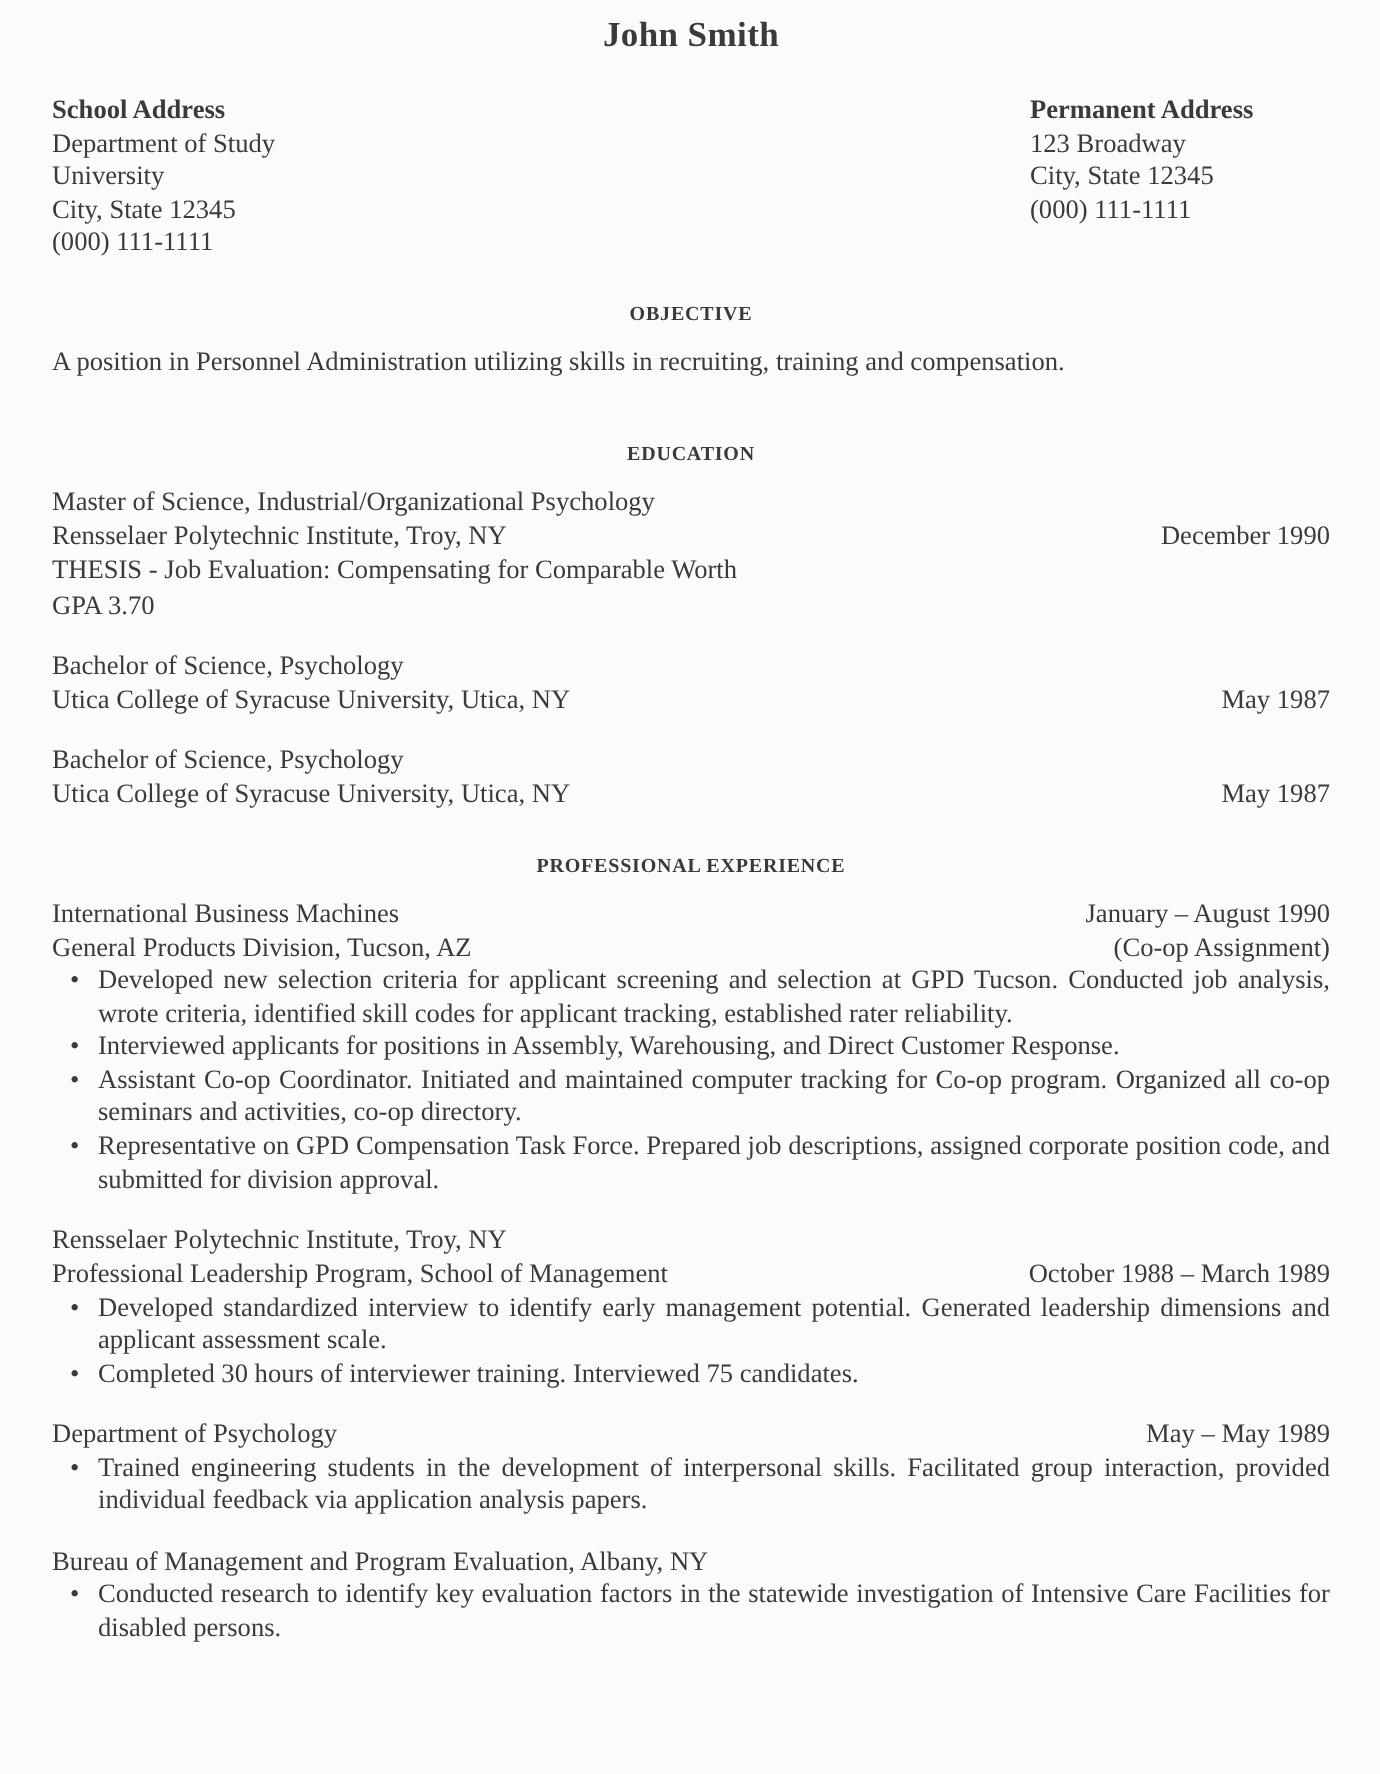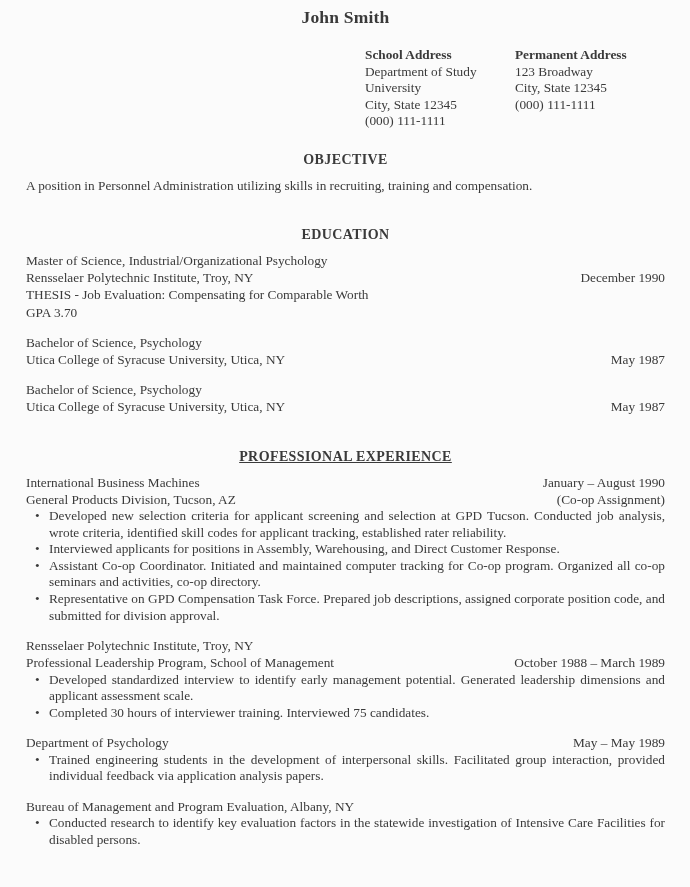--- a/index.html
+++ b/index.html
@@ -19,36 +19,36 @@
   }
   .name {
     margin: 0;
     text-align: center;
     font-size: 17.5px;
     font-weight: bold;
     letter-spacing: 0.2px;
   }
   .addr-row {
     display: flex;
-    justify-content: flex-end;
+    justify-content: space-between;
     margin-top: 19px;
     line-height: 16.6px;
   }
   .addr { min-width: 150px; }
   .addr-heading { font-weight: bold; }
   .section-heading {
     margin: 0;
     text-align: center;
-    font-size: 14px;
+    font-size: 10px;
     font-weight: bold;
     letter-spacing: 0.4px;
   }
   .mt-obj   { margin-top: 22px; }
   .mt-edu   { margin-top: 33px; }
-  .mt-exp   { margin-top: 33px; text-decoration: underline; }
+  .mt-exp   { margin-top: 22px; }
   .objective-text { margin: 9px 0 0 0; line-height: 17px; }
   .entry { margin-top: 13px; line-height: 17.2px; }
   .entry-first { margin-top: 9px; }
   .line { display: block; }
   .flexline { display: flex; justify-content: space-between; }
   .it { }
   .date { white-space: nowrap; text-align: right; }
   .bullets { margin: 0; }
   .bullet {
     display: flex;

